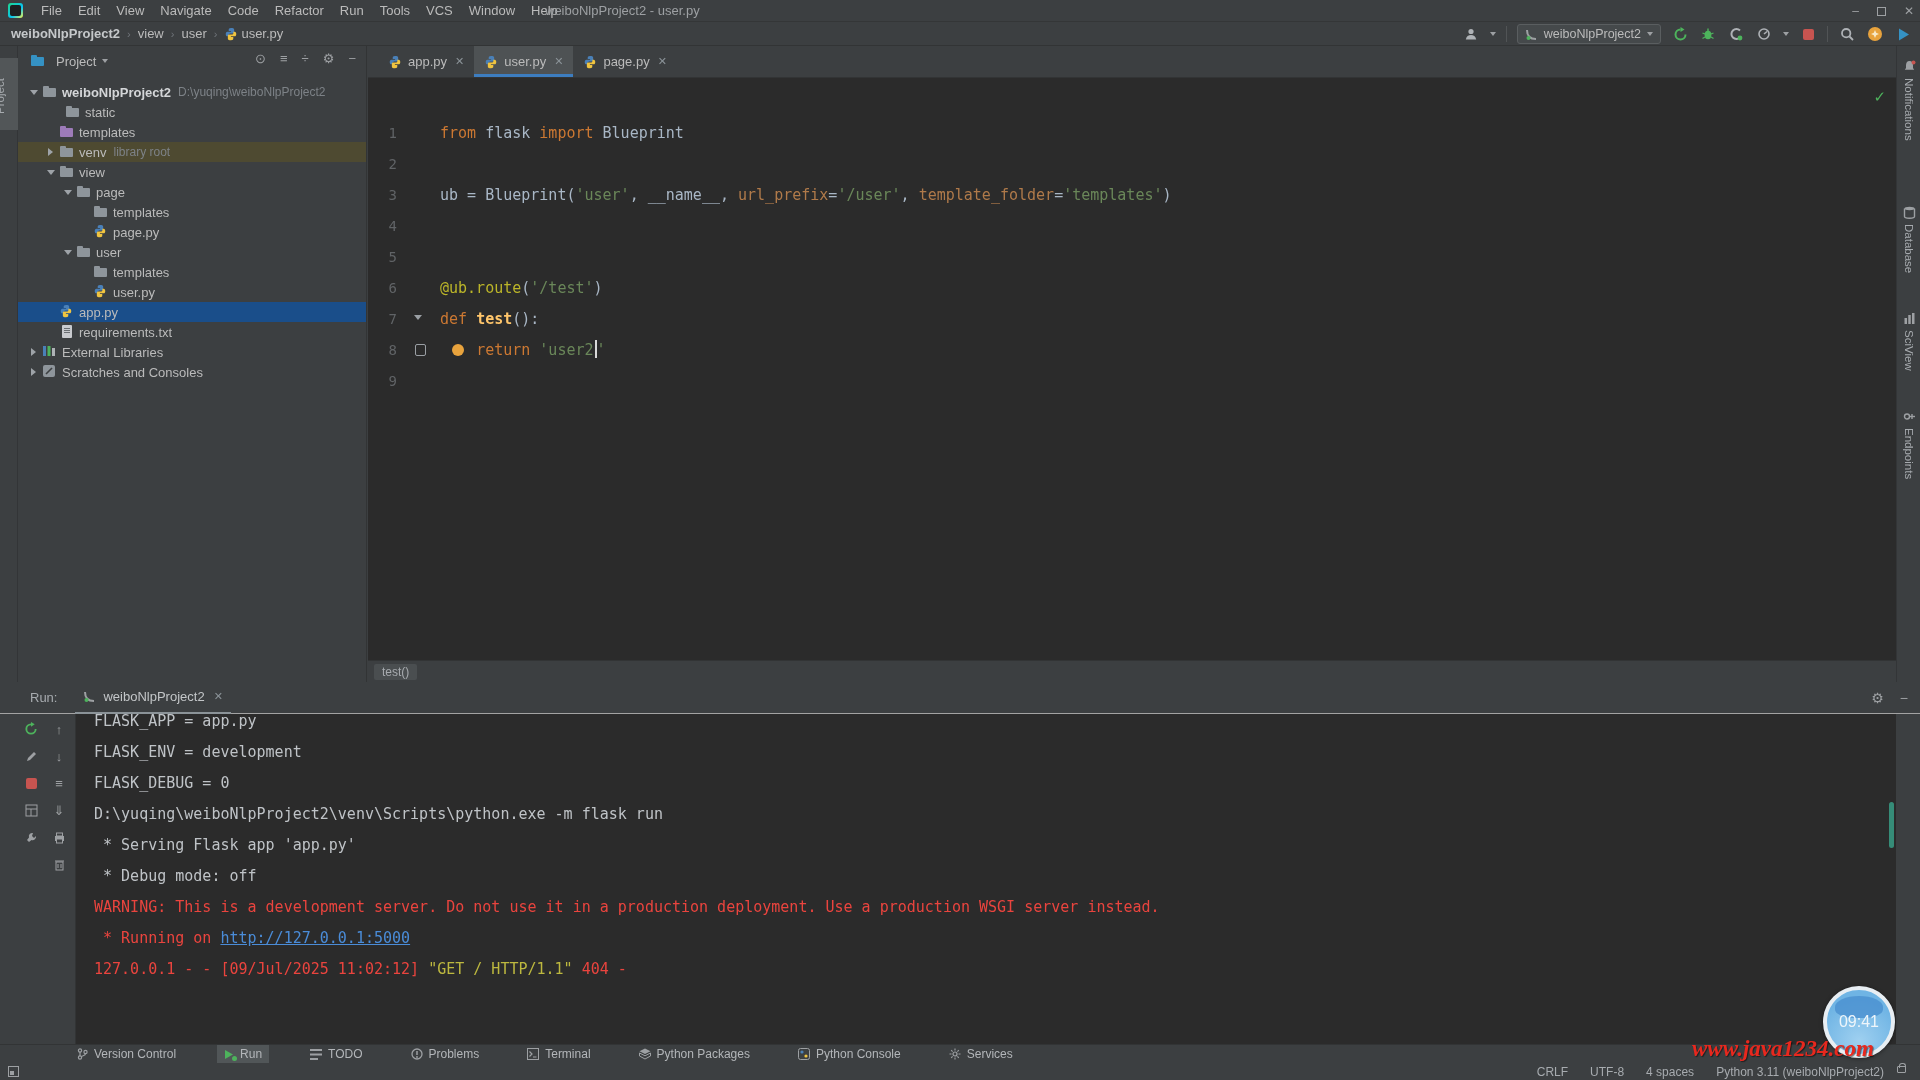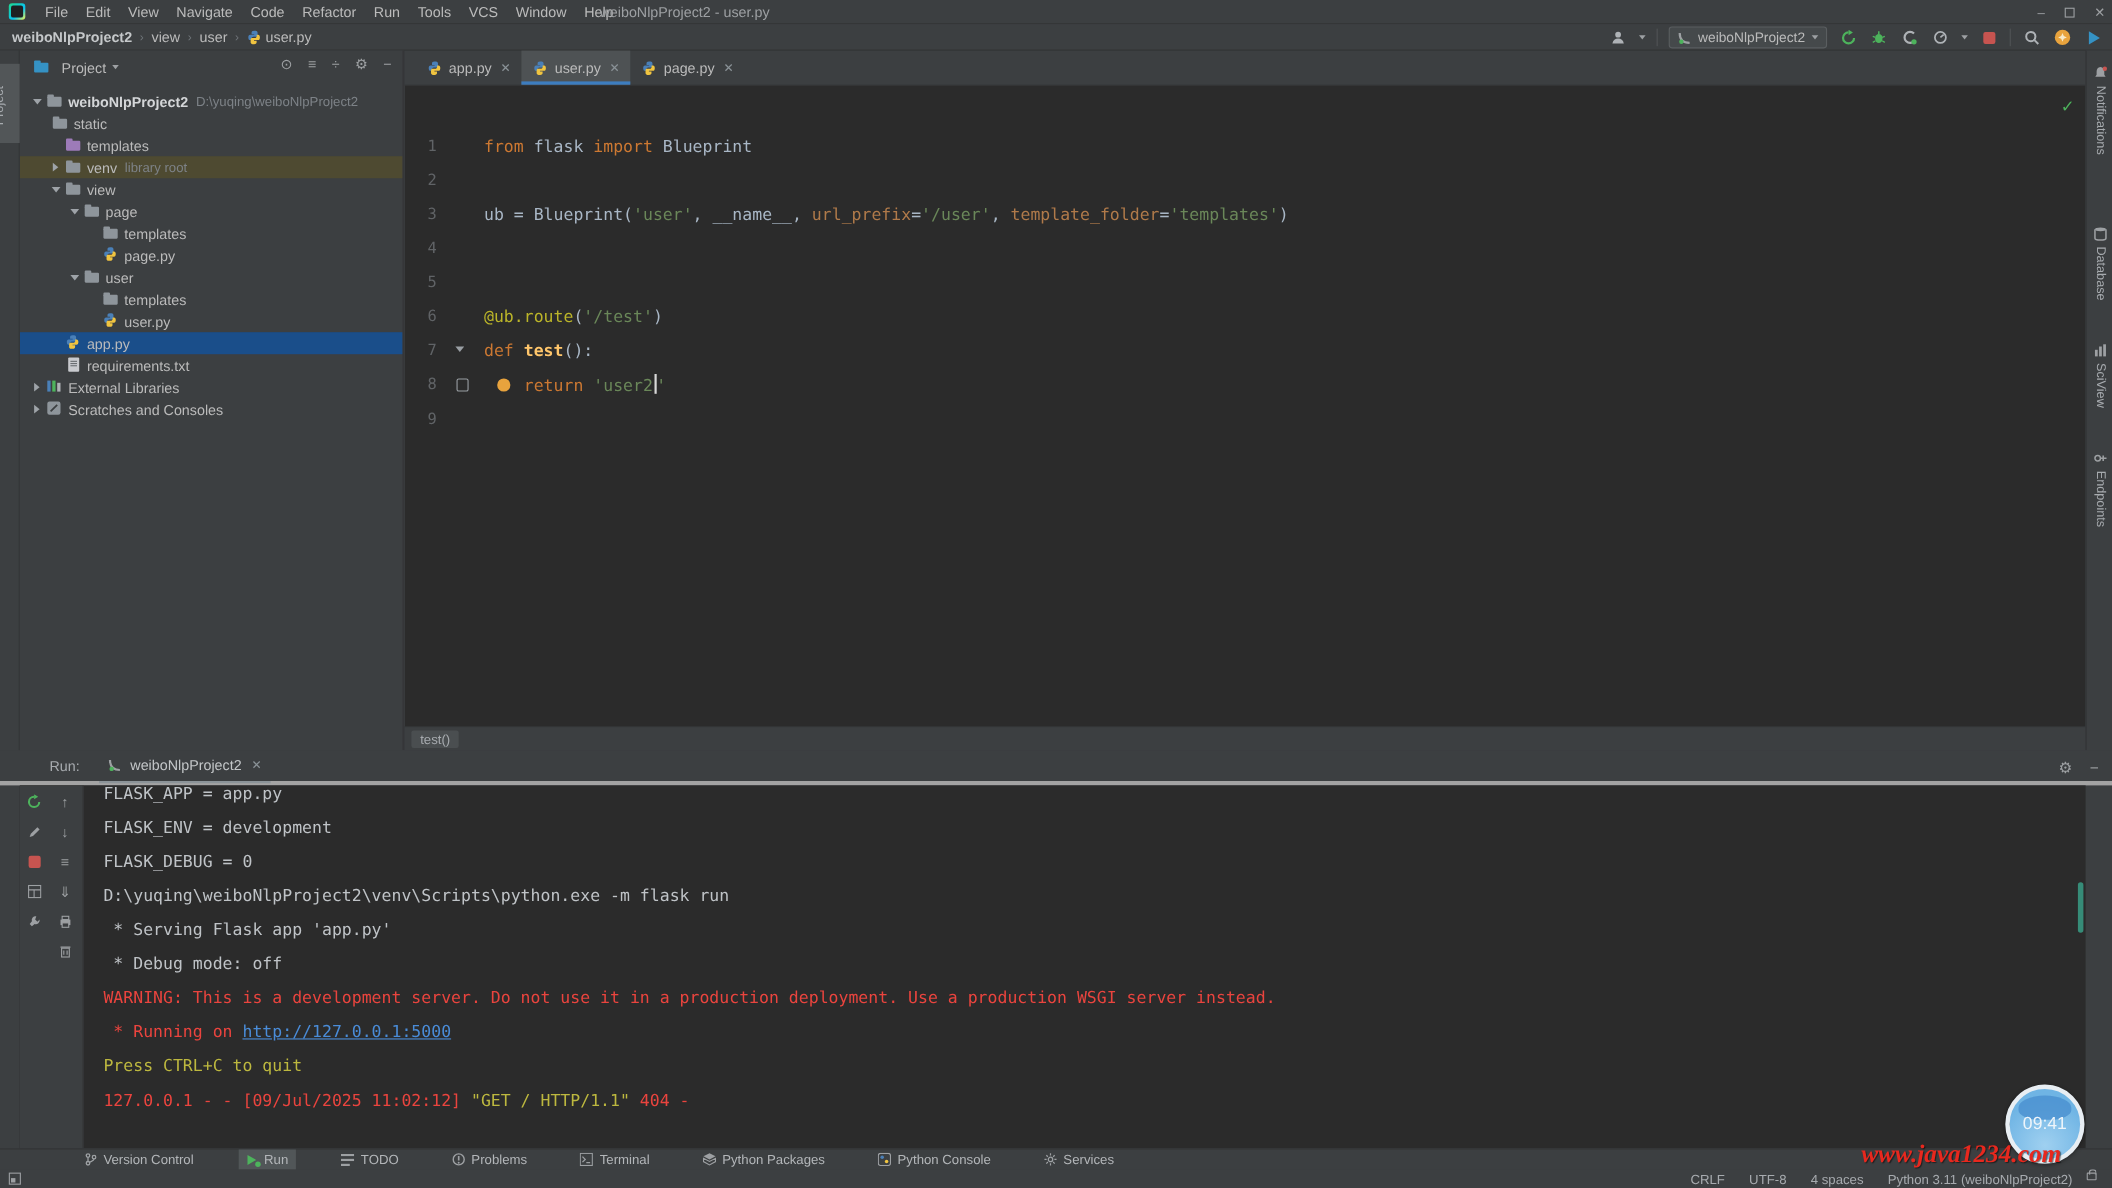--- a/index.html
+++ b/index.html
@@ -85,21 +85,21 @@
   #editor-breadcrumb span { background:#4a4e50; padding:1px 8px; margin-left:6px; border-radius:2px;}
 
   
   #right-stripe { position:absolute; right:0; top:46px; width:24px; height:998px; background:#3c3f41; border-left:1px solid #333537;}
   .rs-item { position:absolute; left:0; width:24px; display:flex; flex-direction:column; align-items:center; gap:5px; color:#a7abaf;}
   .rs-label { writing-mode:vertical-rl; font-size:11.5px; }
   .rs-ico { width:13px; height:13px; position:relative;}
 
   
   #console { position:absolute; left:0; top:682px; width:1920px; height:362px; background:#3c3f41;}
-  #console-header { height:32px; display:flex; align-items:center; font-size:13px; position:relative; border-bottom:4px solid #a3a3a3;padding-left:15px;}
+  #console-header { height:32px; display:flex; align-items:center; font-size:13px; position:relative; border-bottom:1px solid #a3a3a3;}
   #console-run-label { margin-left:30px; color:#a7abaf;}
   #console-tab { display:flex; align-items:center; gap:7px; margin-left:18px; height:32px; padding:0 8px; border-bottom:2px solid #8b9398; color:#c3c6c8;}
   #console-header-icons { position:absolute; right:12px; top:0; height:32px; display:flex; align-items:center; gap:16px; color:#9da0a3; font-size:14px;}
   #console-body { position:absolute; left:18px; top:32px; width:1878px; height:330px; background:#2b2b2b; overflow:hidden;}
   #console-toolbar { position:absolute; left:0; top:0; width:58px; height:330px; background:#3c3f41; border-right:1px solid #323435;}
   .ct-col { position:absolute; top:6px; display:flex; flex-direction:column; gap:9px; align-items:center;}
   .ct-ico { width:18px; height:18px; display:flex; align-items:center; justify-content:center; color:#9da0a3; font-size:13px;}
   #console-lines { position:absolute; left:76px; top:-8px; right:20px; font-family:"DejaVu Sans Mono", monospace; font-size:15px;}
   .con-row { height:31px; line-height:31px; white-space:pre;}
   .ck-pl{color:#bfc3c7;} .ck-red{color:#ea443e;} .ck-yellow{color:#bdb83f;}
@@ -262,21 +262,21 @@
         <span class="tw-arrow">
           <span class="ar-exp"></span>
         </span>
         <span class="t-ico">
           <span class="fold-tab"></span>
           <span class="fold-body"></span>
         </span>
         <span class="tree-label bold">weiboNlpProject2</span>
         <span class="tree-ann">D:\yuqing\weiboNlpProject2</span>
       </div>
-      <div class="tree-row" style="padding-left: 15px;">
+      <div class="tree-row" style="padding-left: 33px;">
         <span class="tw-arrow"></span>
         <span class="t-ico">
           <span class="fold-tab"></span>
           <span class="fold-body"></span>
         </span>
         <span class="tree-label">static</span>
       </div>
       <div class="tree-row" style="padding-left: 27px;">
         <span class="tw-arrow"></span>
         <span class="t-ico purple">
@@ -600,21 +600,20 @@
     </div>
     <div id="console-lines">
         <div class="con-row"><span class="ck-pl">FLASK_APP = app.py</span></div>
         <div class="con-row"><span class="ck-pl">FLASK_ENV = development</span></div>
         <div class="con-row"><span class="ck-pl">FLASK_DEBUG = 0</span></div>
         <div class="con-row"><span class="ck-pl">D:\yuqing\weiboNlpProject2\venv\Scripts\python.exe -m flask run</span></div>
         <div class="con-row"><span class="ck-pl"> * Serving Flask app 'app.py'</span></div>
         <div class="con-row"><span class="ck-pl"> * Debug mode: off</span></div>
         <div class="con-row"><span class="ck-red">WARNING: This is a development server. Do not use it in a production deployment. Use a production WSGI server instead.</span></div>
         <div class="con-row"><span class="ck-red"> * Running on </span><span class="ck-link">http://127.0.0.1:5000</span></div>
-        <div class="con-row"><span class="ck-yellow">Press CTRL+C to quit</span></div>
         <div class="con-row"><span class="ck-red">127.0.0.1 - - [09/Jul/2025 11:02:12] </span><span class="ck-yellow">"GET / HTTP/1.1"</span><span class="ck-red"> 404 -</span></div>
       </div>
     <div id="console-scroll"></div>
   </div>
 </div>
 
 <div id="bottom-bar">
     <div class="bb-item">
       <span class="bb-ico">
         <svg width="11" height="12" viewBox="0 0 11 12">

